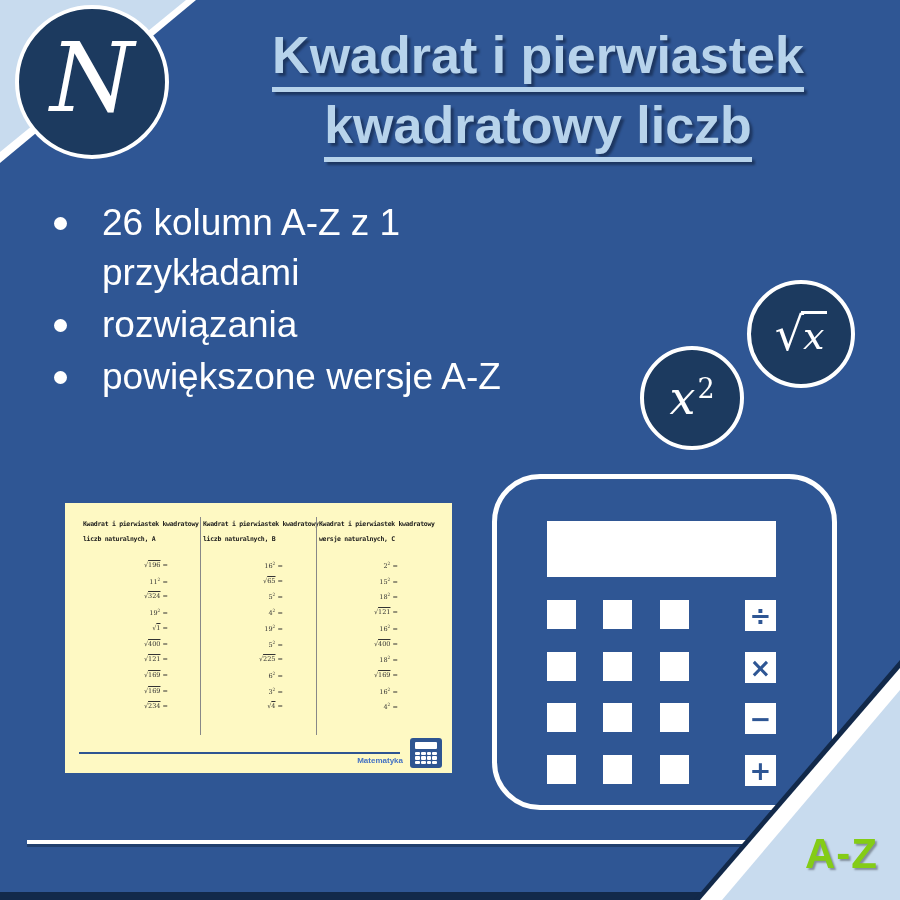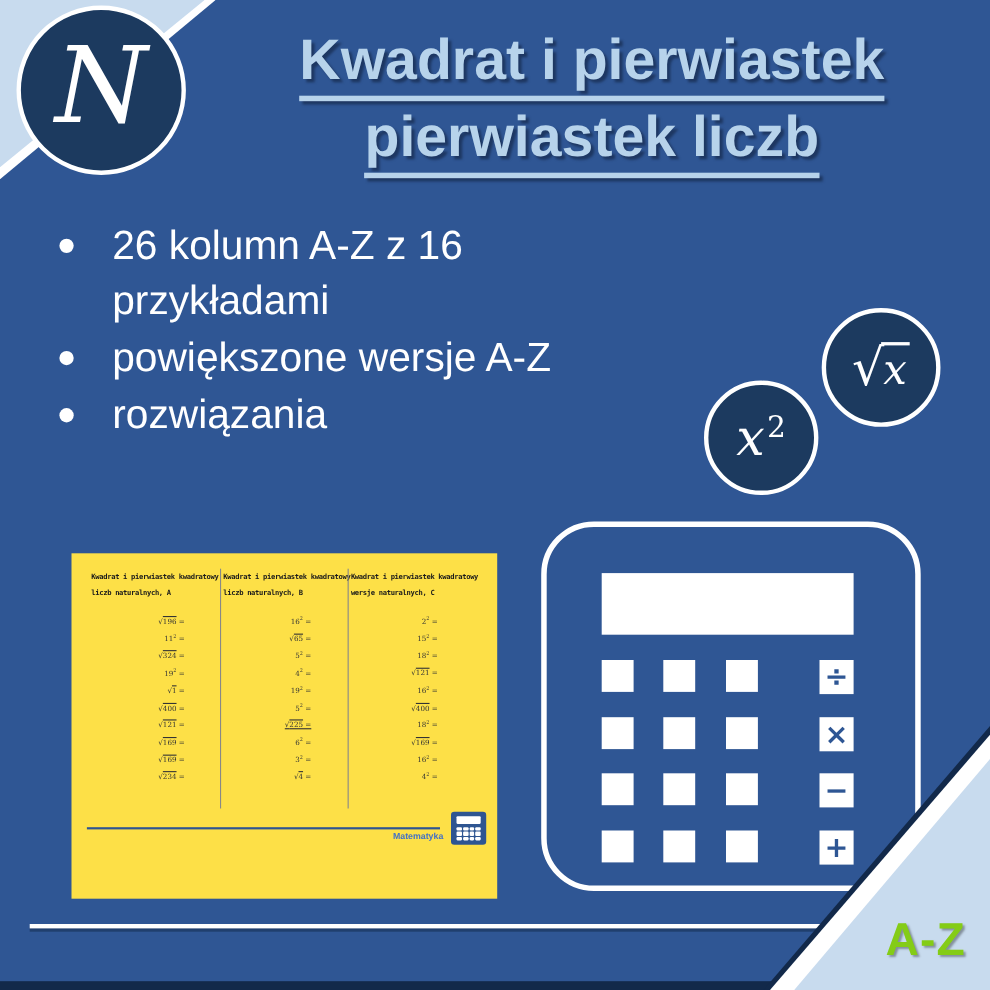--- a/index.html
+++ b/index.html
@@ -47,21 +47,21 @@
            font-family:"DejaVu Serif","Liberation Serif",serif;}
   #c-sq{left:640px;top:346px;width:96px;height:96px;}
   #c-sq .xi{font-style:italic;font-size:46px;}
   #c-sq sup{font-size:27px;margin-left:2px;transform:translateY(-10px);display:inline-block;}
   #c-rt{left:747px;top:280px;width:100px;height:100px;}
   #c-rt .rad{font-size:46px;}
   #c-rt .rcd{font-style:italic;font-size:38px;border-top:3px solid #fff;
              margin-left:-3px;padding:0 3px 0 2px;}
 
   
-  #worksheet{position:absolute;left:65px;top:503px;width:387px;height:314px;background:#fde047;
+  #worksheet{position:absolute;left:65px;top:503px;width:387px;height:270px;background:#fef9c3;
              z-index:2;}
   .ws-col{position:absolute;top:0;height:100%;}
   .ws-head{font-family:"DejaVu Sans Mono","Liberation Mono",monospace;font-weight:bold;
            font-size:6.5px;letter-spacing:-0.3px;color:#1a1a1a;white-space:nowrap;line-height:15px;}
   .ws-prob{position:absolute;width:88px;text-align:right;
            font-family:"DejaVu Serif","Liberation Serif",serif;
            font-size:6.5px;color:#333;white-space:nowrap;}
   .ws-prob .ov{text-decoration:overline;margin-top:43px;}
   .ws-prob sup{font-size:4.5px;}
   .ws-div{position:absolute;top:14px;width:1px;height:218px;background:#888;}
@@ -100,27 +100,27 @@
   <div class="tri" id="br-white"></div>
   <div class="tri" id="br-blue"></div>
   <div id="corner-az">A-Z</div>
 
   <div id="n-badge">
     <span class="nl">N</span>
   </div>
 
   <div id="title">
     <span class="tline">Kwadrat i pierwiastek</span><br>
-    <span class="tline">pierwiastek liczb</span><br>
+    <span class="tline">kwadratowy liczb</span><br>
   </div>
 
   <ul id="bullets">
-    <li>26 kolumn A-Z z 16 przykładami</li>
+    <li>26 kolumn A-Z z 1 przykładami</li>
+    <li>rozwiązania</li>
     <li>powiększone wersje A-Z</li>
-    <li>rozwiązania</li>
   </ul>
 
   <div class="mcircle" id="c-sq">
     <span class="xi">x</span>
       <sup>2</sup>
   </div>
   <div class="mcircle" id="c-rt">
     <span class="rad">√</span>
       <span class="rcd">x</span>
   </div>
@@ -141,21 +141,21 @@
           <div class="ws-prob" style="left: 15px; top: 199.3px;">√<span class="ov">234</span> =</div>
         </div>
         <div class="ws-col">
           <div class="ws-head" style="position: absolute; left: 138px; top: 14px;">Kwadrat i pierwiastek kwadratowy<div>liczb naturalnych, B</div></div>
           <div class="ws-prob" style="left: 130px; top: 58px;">16<sup>2</sup> =</div>
           <div class="ws-prob" style="left: 130px; top: 73.7px;">√<span class="ov">65</span> =</div>
           <div class="ws-prob" style="left: 130px; top: 89.4px;">5<sup>2</sup> =</div>
           <div class="ws-prob" style="left: 130px; top: 105.1px;">4<sup>2</sup> =</div>
           <div class="ws-prob" style="left: 130px; top: 120.8px;">19<sup>2</sup> =</div>
           <div class="ws-prob" style="left: 130px; top: 136.5px;">5<sup>2</sup> =</div>
-          <div class="ws-prob" style="left: 130px; top: 152.2px; text-decoration: underline;">√<span class="ov">225</span> =</div>
+          <div class="ws-prob" style="left: 130px; top: 152.2px;">√<span class="ov">225</span> =</div>
           <div class="ws-prob" style="left: 130px; top: 167.9px;">6<sup>2</sup> =</div>
           <div class="ws-prob" style="left: 130px; top: 183.6px;">3<sup>2</sup> =</div>
           <div class="ws-prob" style="left: 130px; top: 199.3px;">√<span class="ov">4</span> =</div>
         </div>
         <div class="ws-col">
           <div class="ws-head" style="position: absolute; left: 254px; top: 14px;">Kwadrat i pierwiastek kwadratowy<div>wersje naturalnych, C</div></div>
           <div class="ws-prob" style="left: 245px; top: 58px;">2<sup>2</sup> =</div>
           <div class="ws-prob" style="left: 245px; top: 73.7px;">15<sup>2</sup> =</div>
           <div class="ws-prob" style="left: 245px; top: 89.4px;">18<sup>2</sup> =</div>
           <div class="ws-prob" style="left: 245px; top: 105.1px;">√<span class="ov">121</span> =</div>

